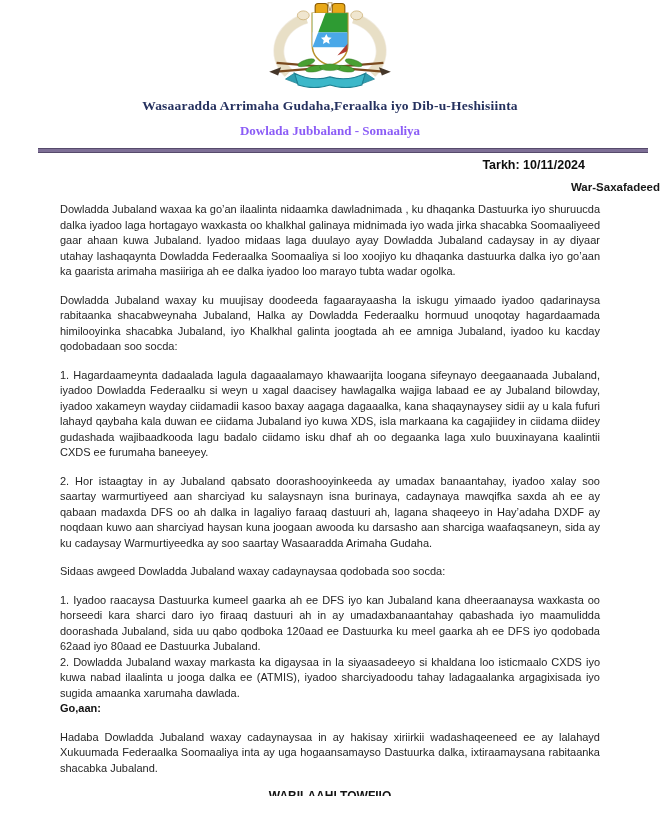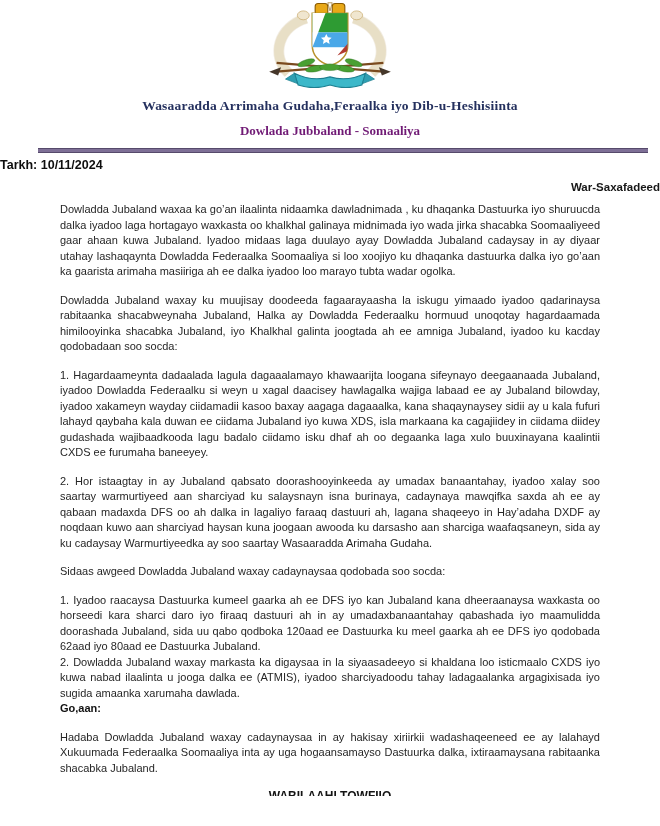--- a/index.html
+++ b/index.html
@@ -7,28 +7,28 @@
     position:relative; width:660px; height:796px; background:#ffffff;
     overflow:hidden; font-family:"Liberation Sans", sans-serif; color:#232323;
   }
   .emblem-wrap { text-align:center; padding-top:2px; height:88px; }
   .ministry-line {
     text-align:center; font-family:"Liberation Serif", serif; font-weight:bold;
     font-size:13.5px; color:#24305e; margin-top:8px; letter-spacing:.2px;
   }
   .gov-line {
     text-align:center; font-family:"Liberation Serif", serif; font-weight:bold;
-    font-size:13px; color:#701a75; margin-top:9px;
+    font-size:13px; color:#8b5cf6; margin-top:9px;
   }
   .header-divider {
     height:3px; background:#7e6f96; margin:9px 12px 0 38px;
     border-top:1px solid #564a6b; border-bottom:1px solid #564a6b;
   }
   .date-line {
-    text-align:left; font-weight:bold; font-size:12.5px; color:#0e0e0e;
+    text-align:right; font-weight:bold; font-size:12.5px; color:#0e0e0e;
     margin:5px 75px 0 0;
   }
   .doc-title {
     text-align:right; font-weight:bold; font-size:11.5px; color:#171717;
     margin-top:9px;
   }
   .doc-body {
     width:540px; margin:9px 83px 0 60px; font-size:11px; line-height:15.5px;
     text-align:justify; color:#262626;
   }

